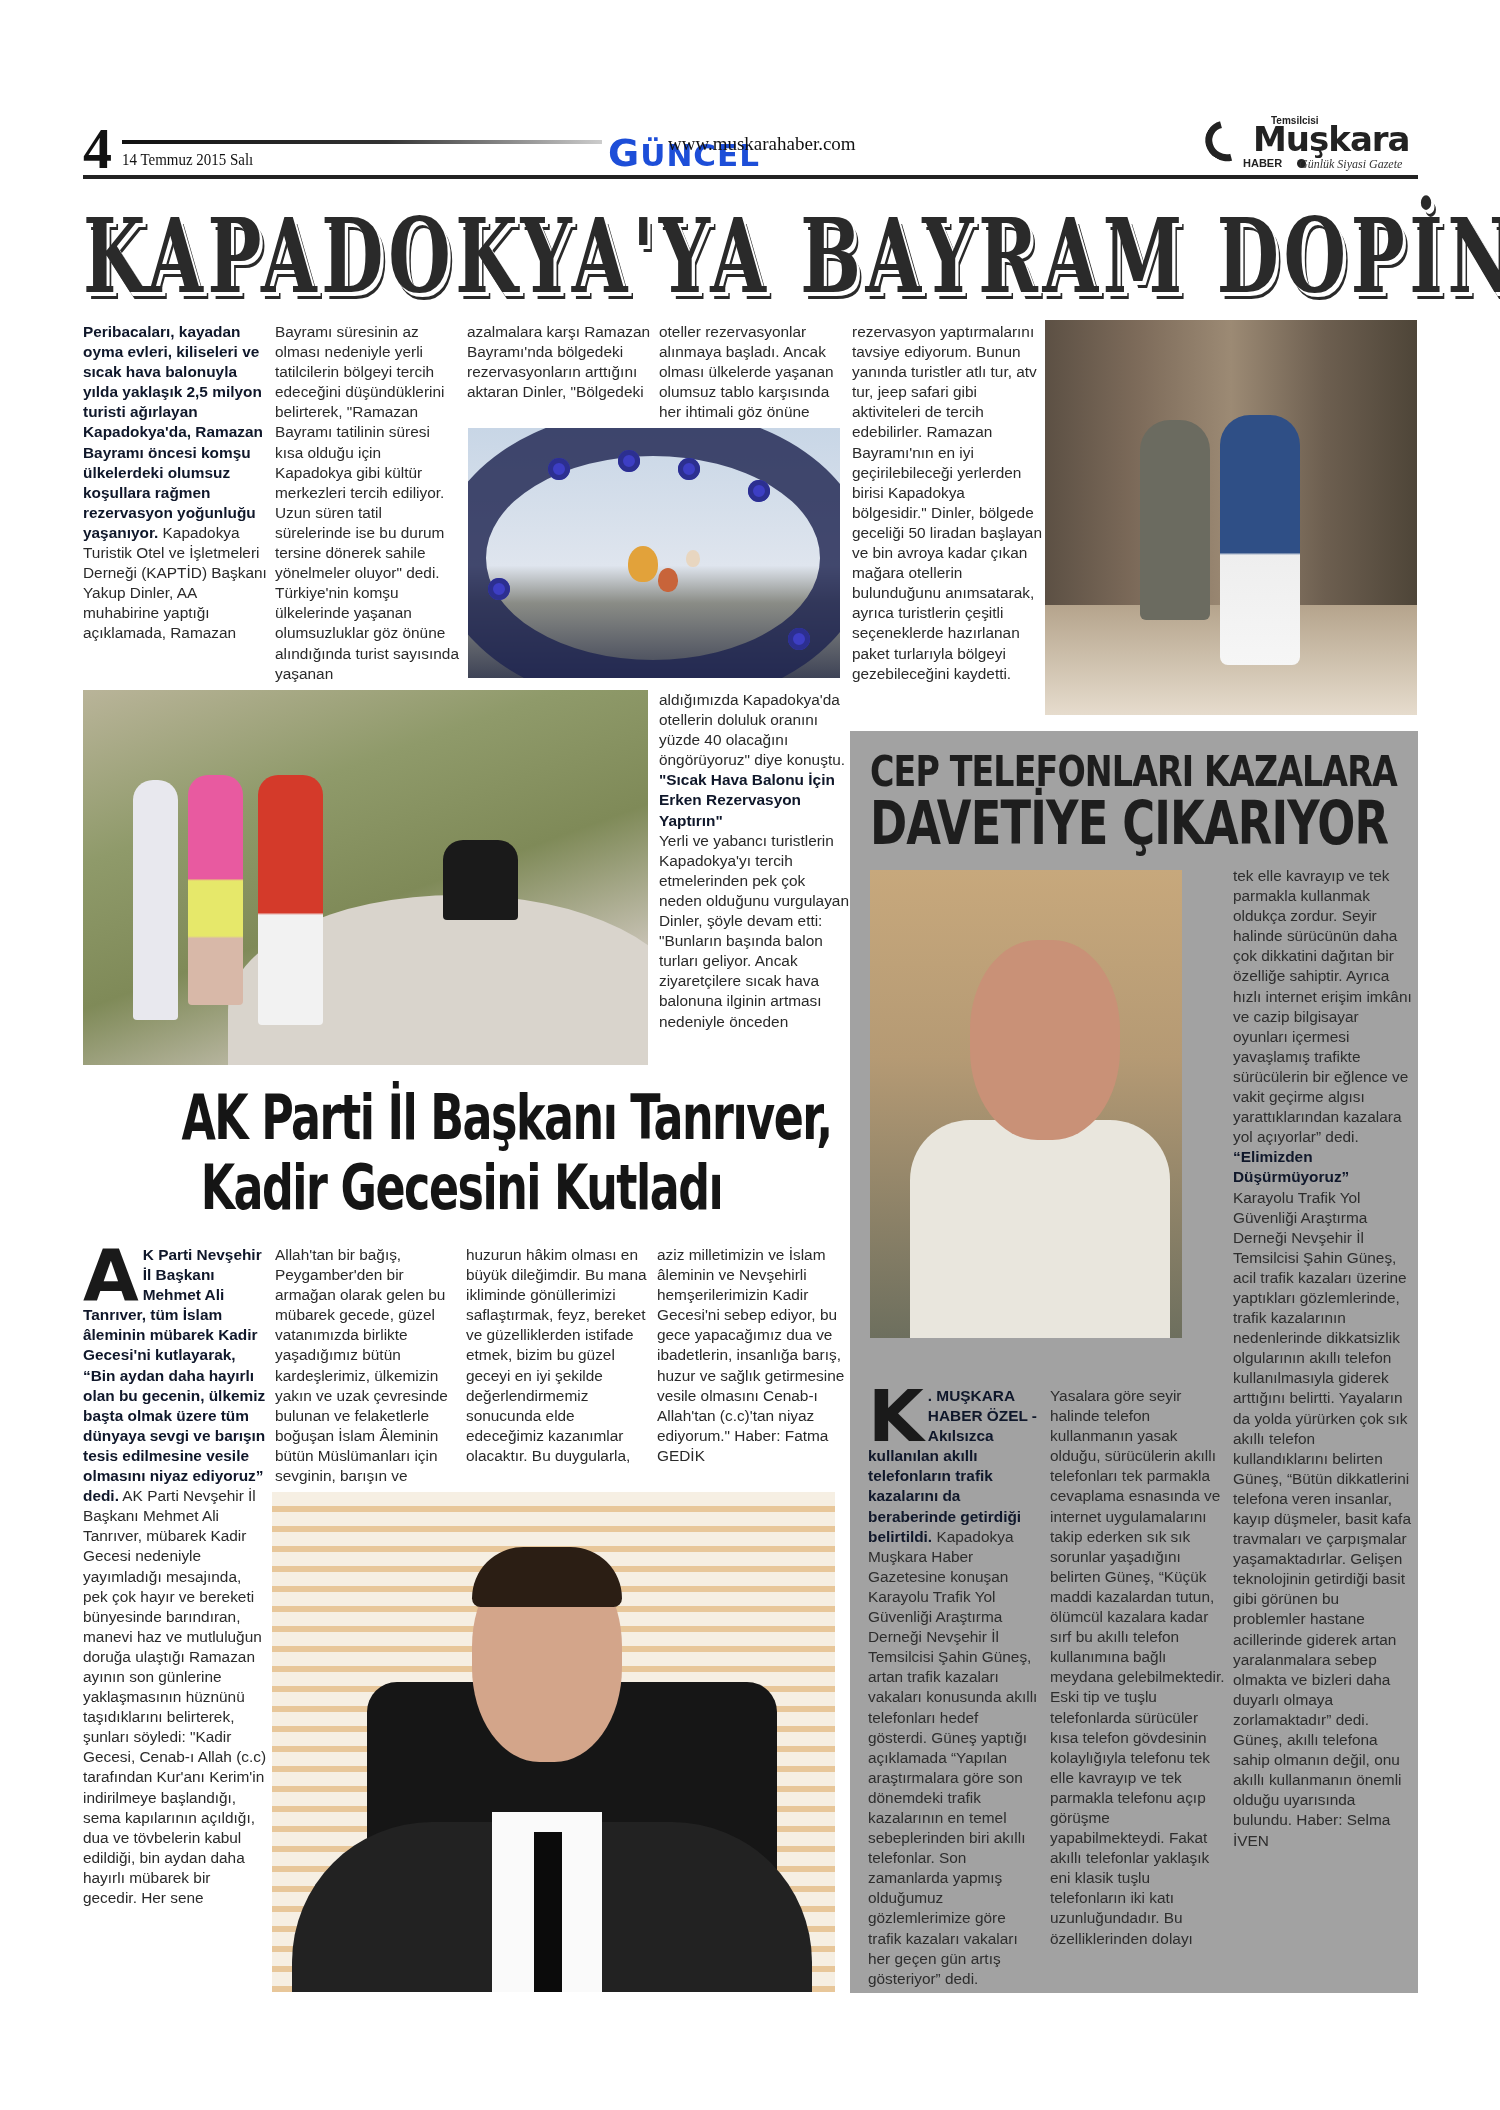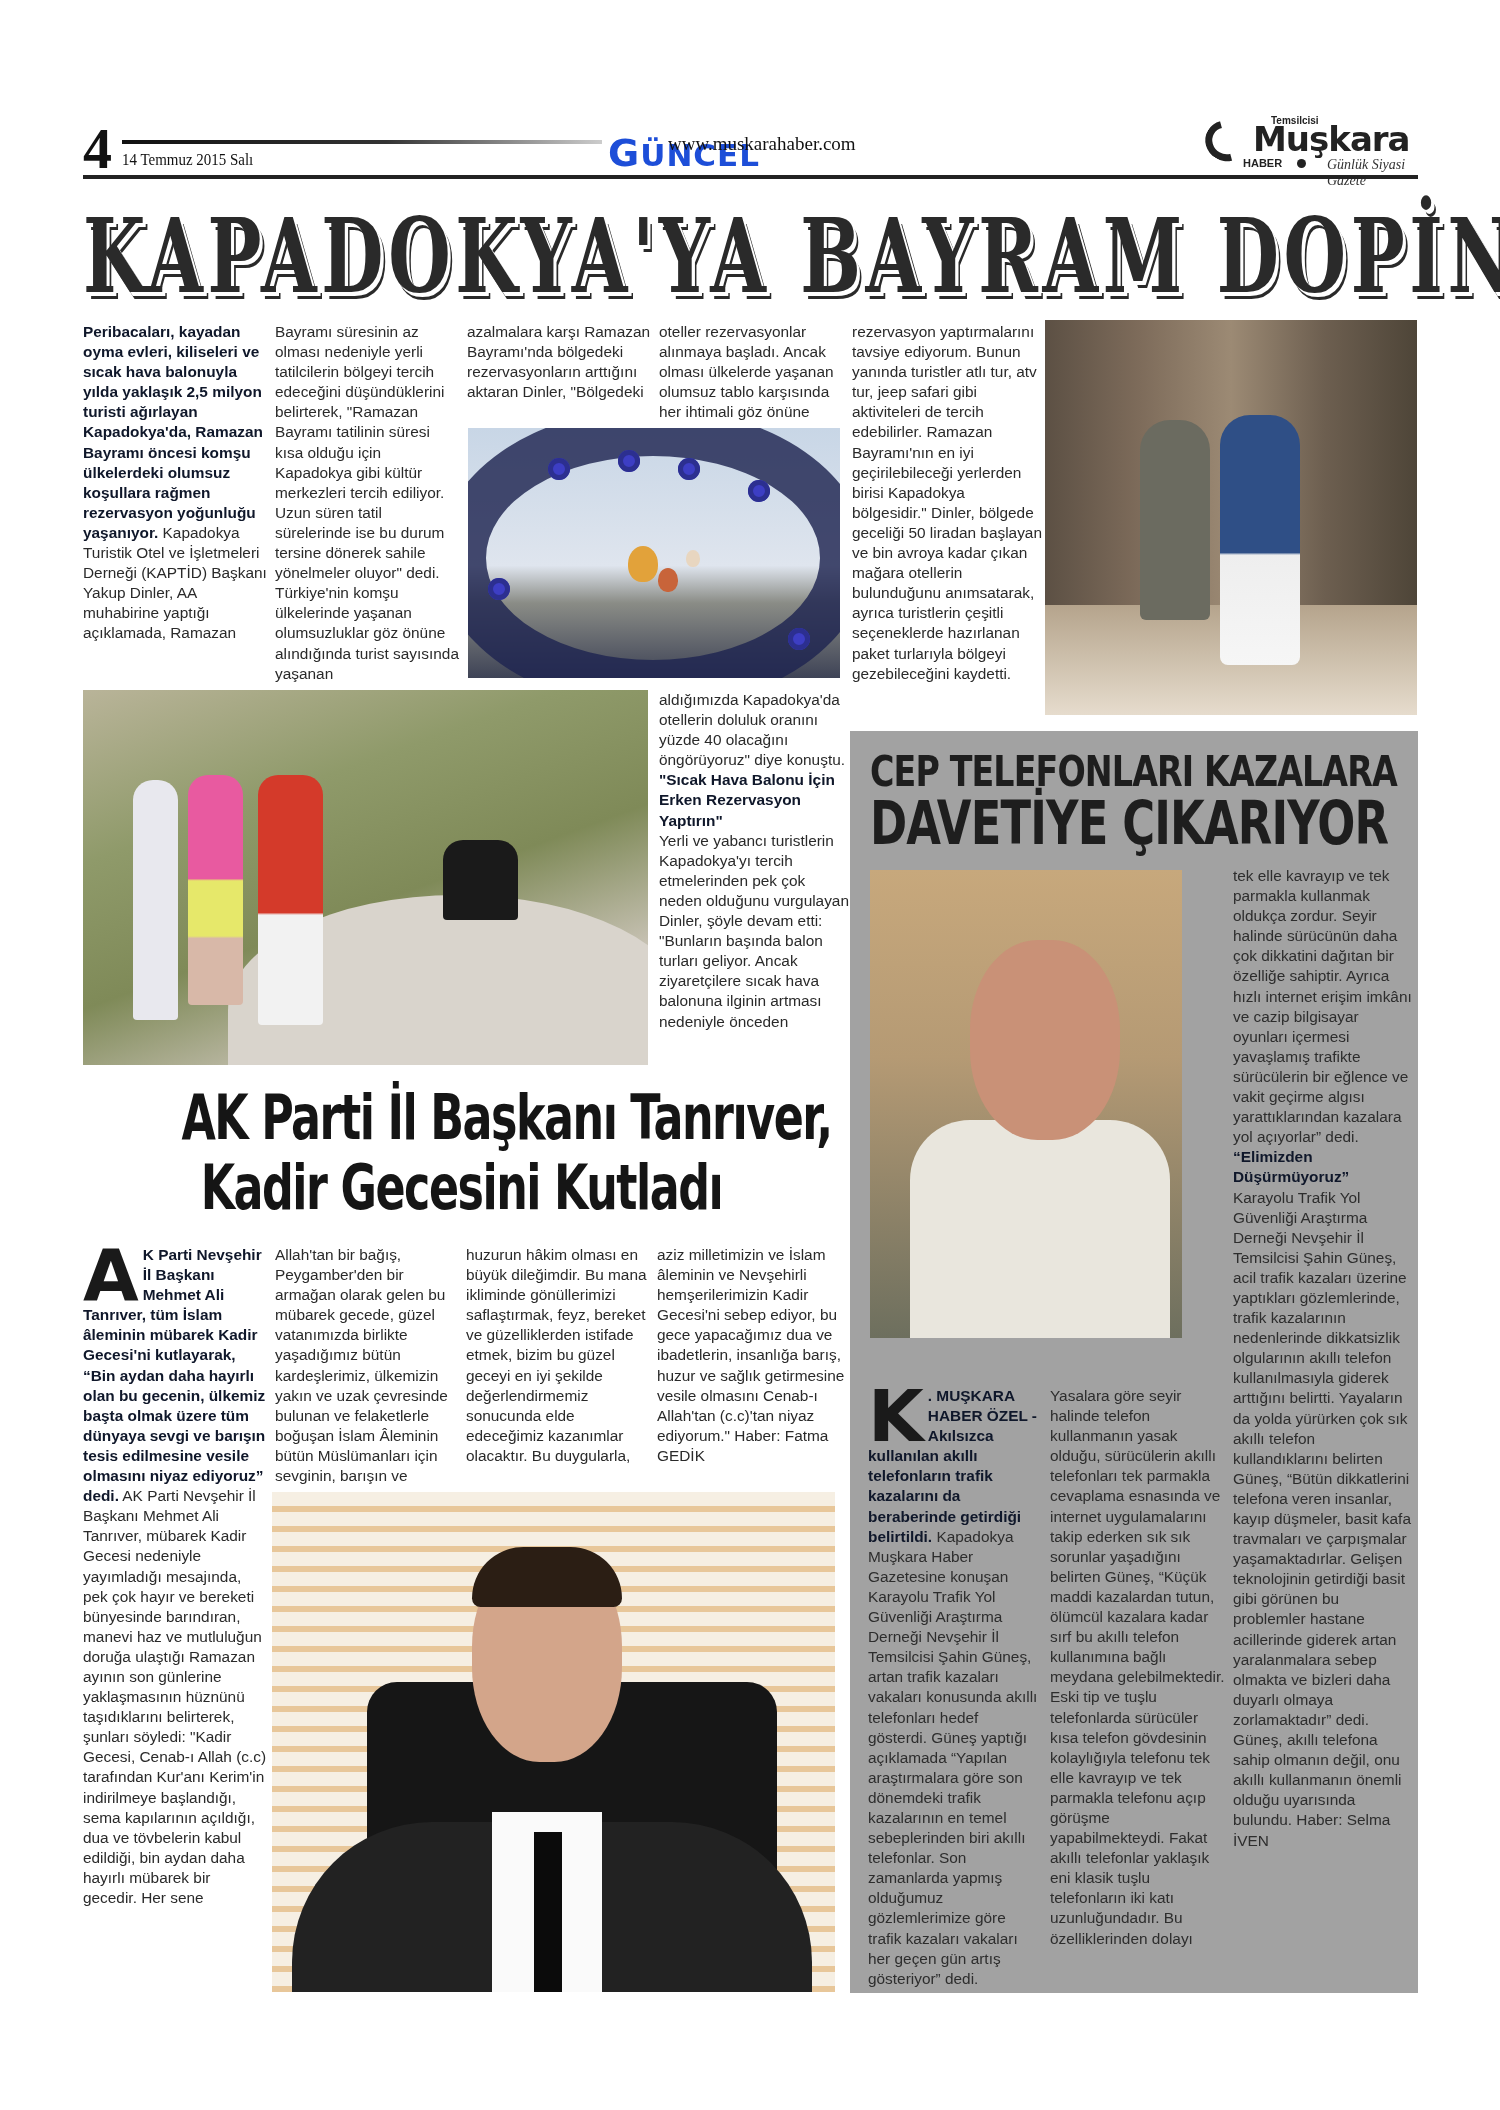--- a/index.html
+++ b/index.html
@@ -14,21 +14,21 @@
 #hdr-grad{left:122px;top:140px;width:480px;height:4px;background:linear-gradient(90deg,#111 0%,#333 55%,#ccc 100%)}
 #guncel{left:608px;top:136px;font-family:"DejaVu Sans",sans-serif;font-weight:bold;font-size:31px;letter-spacing:1px;color:#1d4ed8;line-height:34px}
 #guncel .big{font-size:38px}
 #url{left:668px;top:133px;font-family:"Liberation Serif",serif;font-size:19px;color:#111}
 #hdr-rule{left:83px;top:175px;width:1335px;height:4px;background:#222}
 #logo{left:1205px;top:115px;width:215px;height:58px}
 #logo .swoosh{position:absolute;left:0;top:6px;width:42px;height:40px;border:7px solid #222;border-right-color:transparent;border-top-color:transparent;border-radius:50%;transform:rotate(30deg)}
 #logo .k{position:absolute;left:66px;top:0;font-size:10px;font-weight:bold;color:#222}
 #logo .m{position:absolute;left:48px;top:4px;font-family:"DejaVu Sans",sans-serif;font-weight:bold;font-size:34px;letter-spacing:-1px;color:#222;line-height:40px}
 #logo .h{position:absolute;left:38px;top:42px;font-size:11px;font-weight:bold;color:#222}
-#logo .g{position:absolute;left:122px;top:42px;font-family:"Liberation Serif",serif;font-style:italic;font-size:14px;color:#333}
+#logo .g{position:absolute;left:94px;top:42px;font-family:"Liberation Serif",serif;font-style:italic;font-size:12px;color:#333}
 #logo .dot{position:absolute;left:92px;top:44px;width:9px;height:9px;border-radius:50%;background:#222}
 
 #main-title{left:83px;top:190px;width:1335px;height:118px;font-family:"DejaVu Serif",serif;font-weight:bold;font-size:92px;letter-spacing:6px;color:#2a2a2a;line-height:118px;white-space:nowrap;text-shadow:4px 4px 0 #fff,6px 6px 0 #2a2a2a;transform:scaleX(.78) scaleY(1.12);transform-origin:left top}
 
 .photo{position:absolute;overflow:hidden}
 #photo-evil-eye{left:468px;top:428px;width:372px;height:250px;background:linear-gradient(180deg,#c8d6e6 0%,#dfe5ee 55%,#8a8c86 70%,#3e4356 100%)}
 #photo-evil-eye .ring{position:absolute;left:-30px;top:-20px;width:430px;height:300px;border-radius:50%;border:48px solid rgba(30,36,80,.82)}
 #photo-evil-eye .bead{position:absolute;width:22px;height:22px;border-radius:50%;background:#3d3ec4;box-shadow:inset 0 0 0 5px #2c2f90}
 #photo-evil-eye .bal{position:absolute;border-radius:50% 50% 45% 45%}
 #photo-women{left:1045px;top:320px;width:372px;height:395px;background:linear-gradient(90deg,#5c5044 0%,#7d6b5a 25%,#9c8a74 50%,#6d5f50 75%,#4e4538 100%)}

